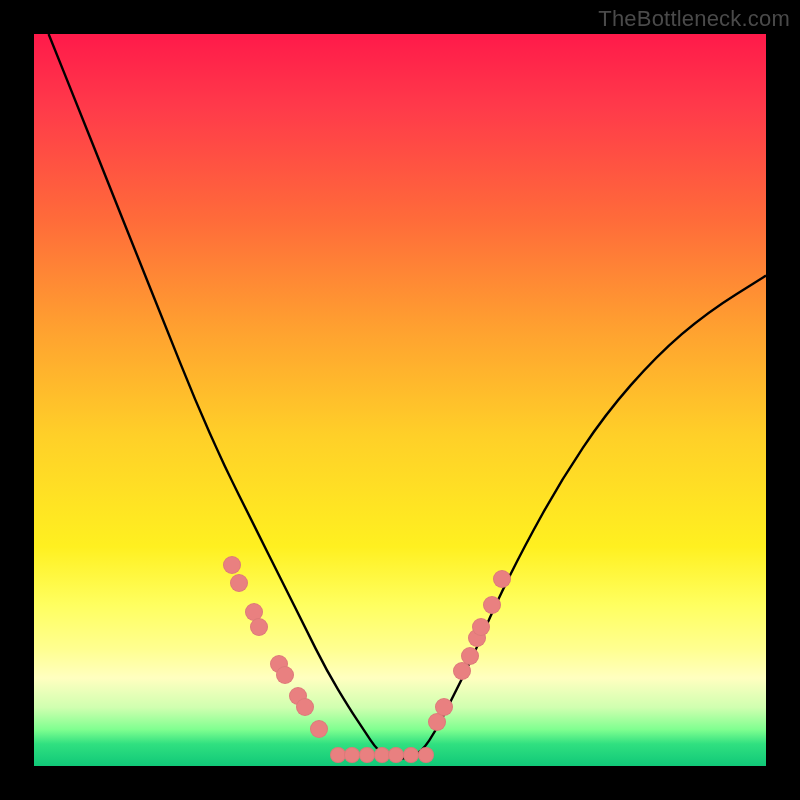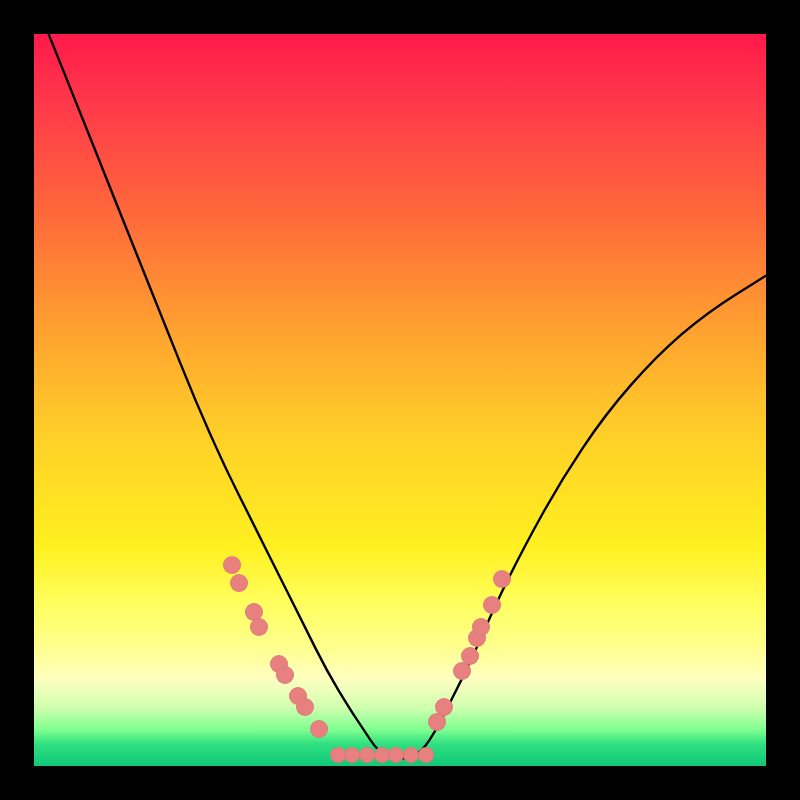--- a/index.html
+++ b/index.html
@@ -71,20 +71,21 @@
   }
   .dot.small {
     width: 16px;
     height: 16px;
   }
 </style>
 </head>
 <body>
 
 <div class="frame">
+  <div class="watermark">TheBottleneck.com</div>
 
   <div class="plot-area">
     <div class="gradient-bg"></div>
 
     <svg class="curve" viewBox="0 0 732 732" preserveAspectRatio="none">
       <path id="curve-path" d="M 14.6 0.0 Q 14.6 0.0 29.3 36.6 Q 43.9 73.2 58.6 109.8 Q 73.2 146.4 87.8 183.0 Q 102.5 219.6 117.1 256.2 Q 131.8 292.8 146.4 329.4 Q 161.0 366.0 175.7 398.9 Q 190.3 431.9 205.0 461.2 Q 219.6 490.4 234.2 519.7 Q 248.9 549.0 259.9 571.0 Q 270.8 592.9 281.8 614.9 Q 292.8 636.8 303.8 655.1 Q 314.8 673.4 322.1 684.4 Q 329.4 695.4 336.7 706.4 Q 344.0 717.4 351.4 721.0 Q 358.7 724.7 366.0 724.7 Q 373.3 724.7 380.6 721.0 Q 388.0 717.4 395.3 706.4 Q 402.6 695.4 409.9 680.8 Q 417.2 666.1 428.2 644.2 Q 439.2 622.2 450.2 596.6 Q 461.2 571.0 475.8 541.7 Q 490.4 512.4 508.7 479.5 Q 527.0 446.5 549.0 413.6 Q 571.0 380.6 596.6 351.4 Q 622.2 322.1 647.8 300.1 Q 673.4 278.2 702.7 259.9 T 732.0 241.6" fill="none" stroke="#000" stroke-width="2.4"></path>
     </svg>
 
     <div id="dots-layer">
         <div class="dot" style="left: 197.64px; top: 530.7px;"></div>

